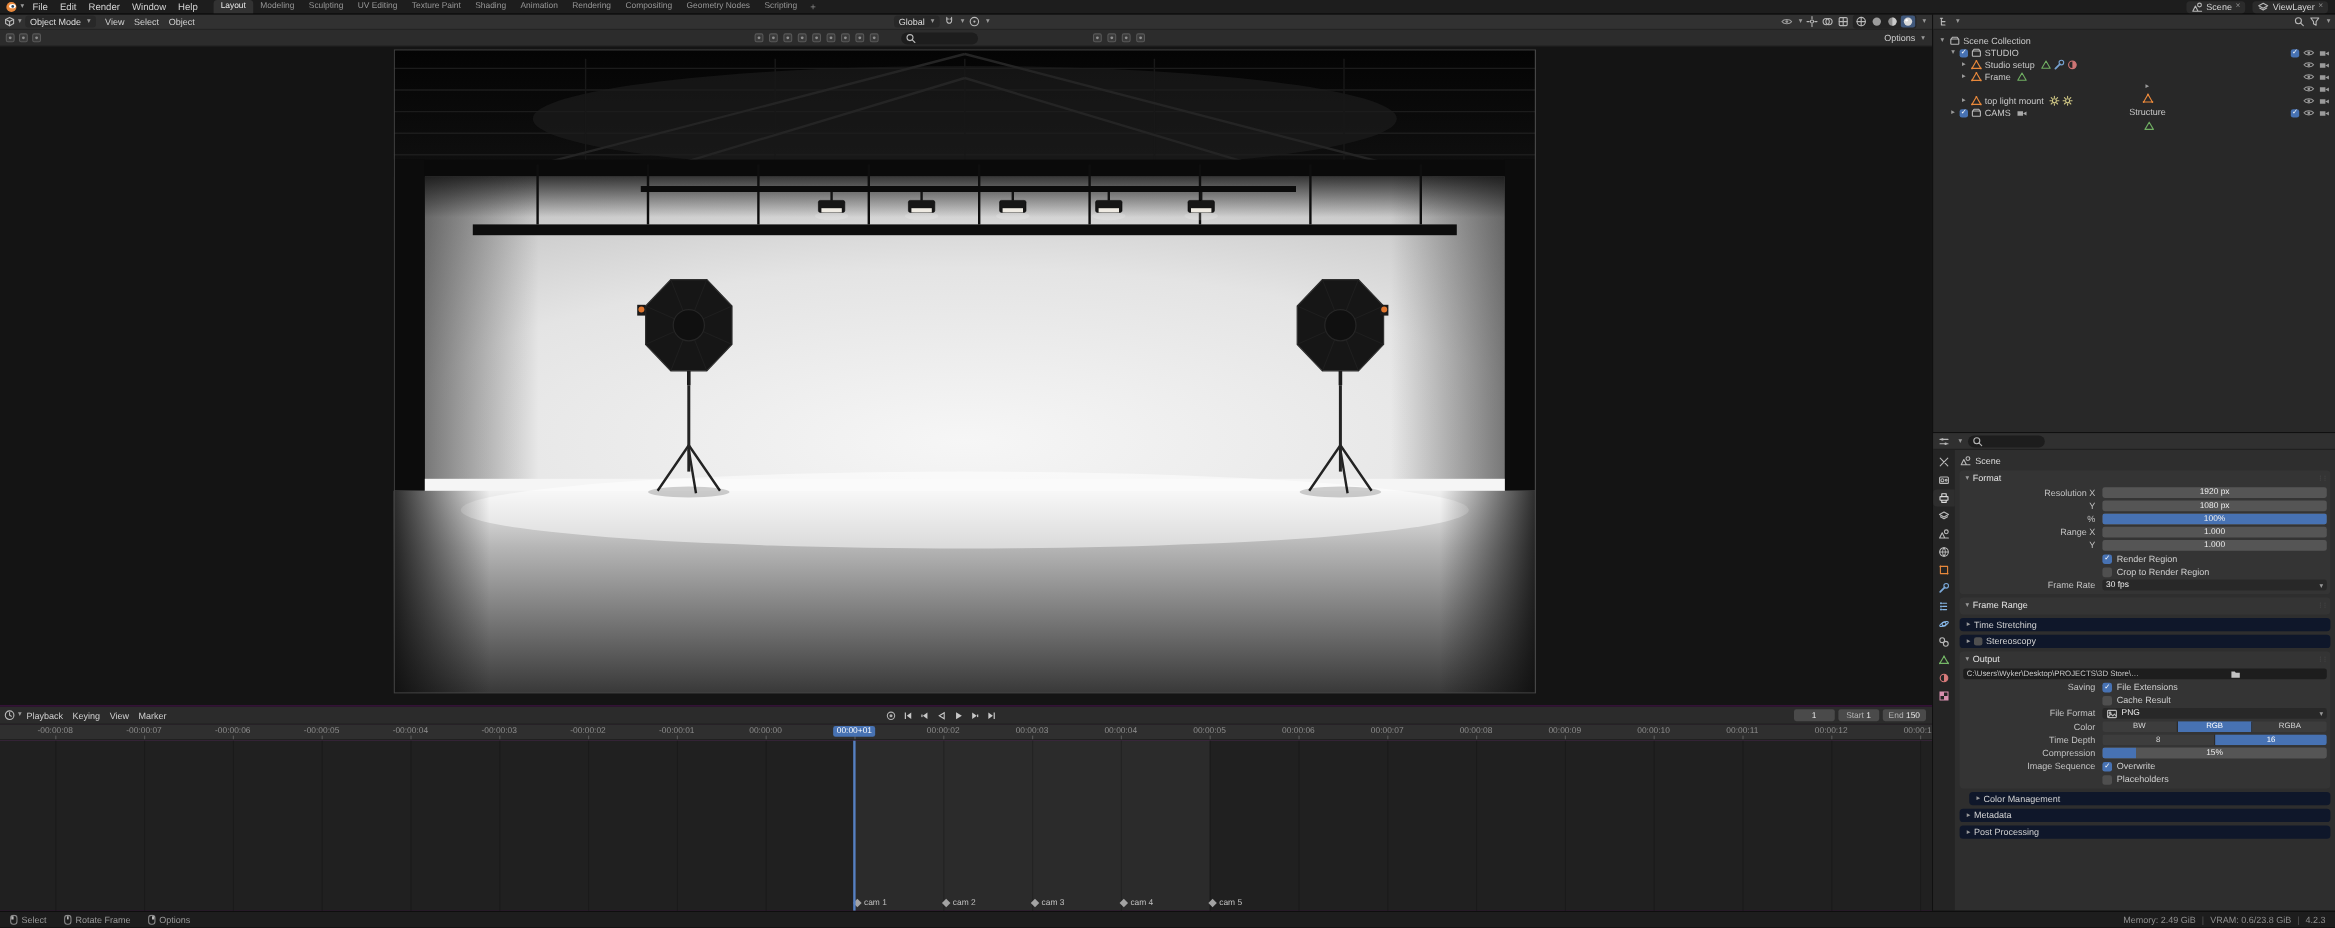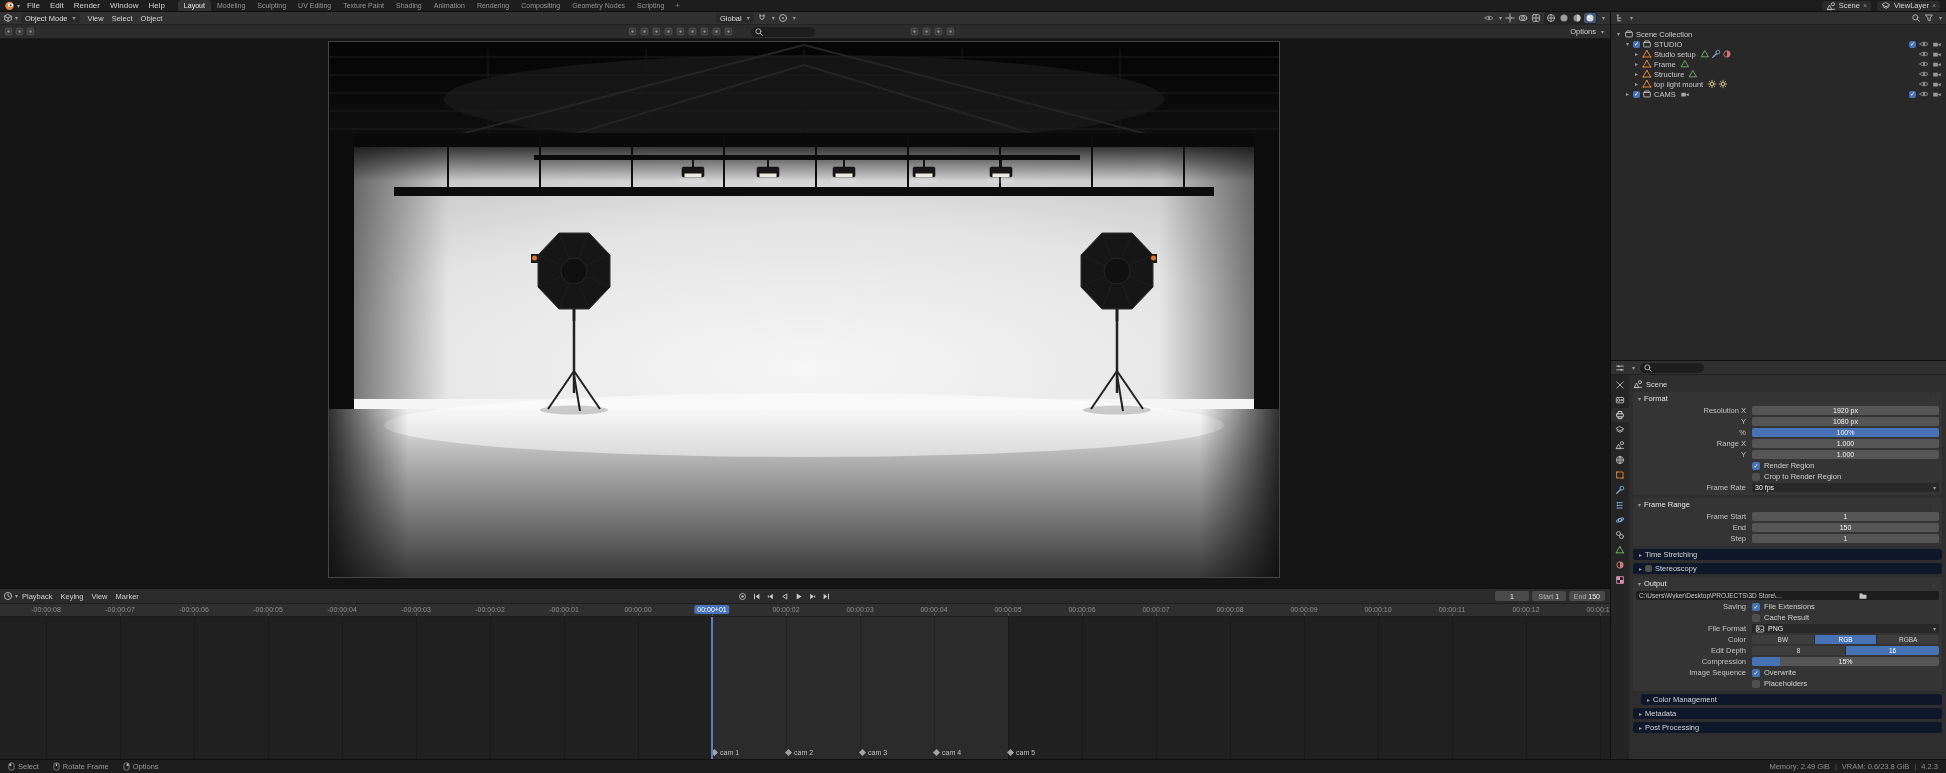--- a/index.html
+++ b/index.html
@@ -17,21 +17,21 @@
   .ws-tab.active{background:#323232;color:#ebebeb}
   #topbar-right{margin-left:auto;display:flex;align-items:center;gap:6px;padding-right:6px}
   .top-chip{display:flex;align-items:center;gap:3px;background:#2b2b2b;border-radius:3px;height:10px;padding:0 4px;font-size:7.5px;color:#d6d6d6;white-space:nowrap}
   .x-btn{color:#8a8a8a;font-size:7px}
   
   #vp-header{left:0;top:12px;width:1610px;height:13px;background:#313131;border-bottom:1px solid #232323;display:flex;align-items:center;padding:0 3px}
   .hchip{display:flex;align-items:center;gap:3px;background:#282828;border-radius:3px;height:10px;padding:0 4px;font-size:7.5px;color:#dedede;white-space:nowrap}
   #vp-menus{display:flex;align-items:center;margin-left:4px}
   #vp-menus .menu-item{font-size:7.5px;padding:0 4px}
   .abs{position:absolute;top:0;bottom:0;display:flex;align-items:center;gap:3px}
-  #vp-center{left:716px}
+  #vp-center{left:745px}
   #vp-right{right:5px}
   .shade-pill{display:flex;gap:1px;background:#242424;border-radius:3px;padding:1px}
   .shade-pill .icon{padding:0 1px;border-radius:2px}
   .shade-pill .active-shading{background:#40587c}
   
   #tool-settings{left:0;top:25px;width:1610px;height:14px;background:#2c2c2c;border-bottom:1px solid #1c1c1c;display:flex;align-items:center;padding:0 4px}
   #ts-left{display:flex;align-items:center;gap:2px}
   #ts-center{left:628px}
   #ts-center2{left:910px}
   #ts-right{right:6px;font-size:7.5px;color:#d0d0d0}
@@ -789,21 +789,21 @@
               <circle cx="6" cy="6" r="1.4" fill="#9a9a9a" stroke="none"></circle>
             </svg>
           </span>
           <span class="icon">
             <svg width="10" height="10" viewBox="0 0 12 12">
               <path d="M1.5 4.5h5.5v4.5H1.5z M7 6.75l3.5-2v4z" fill="#9a9a9a"></path>
             </svg>
           </span>
         </div>
       </div>
-      <div class="orow" style="padding-left: 18px;">
+      <div class="orow" style="padding-left: 18px; flex-direction: column;">
         <span class="caret">▸</span>
         <span class="icon">
           <svg width="10" height="10" viewBox="0 0 12 12" fill="none" stroke="#e8883b" stroke-width="1.1" stroke-linecap="round" stroke-linejoin="round">
             <path d="M6 2L10.4 9.6H1.6z"></path>
             <circle cx="6" cy="2" r="0.9" fill="#e8883b" stroke="none"></circle>
             <circle cx="10.4" cy="9.6" r="0.9" fill="#e8883b" stroke="none"></circle>
             <circle cx="1.6" cy="9.6" r="0.9" fill="#e8883b" stroke="none"></circle>
           </svg>
         </span>
         <span>Structure</span>
@@ -1112,40 +1112,20 @@
               <span class="dd-caret">▾</span>
             </div>
           </div>
         </div>
       </div>
       <div class="panel">
         <div class="panel-h">
           <span class="caret">▾</span>
           <span class="ph-title">Frame Range</span>
           <span class="drag-dots">⋮⋮</span>
-        </div>
-        <div class="panel-b">
-          <div class="prow">
-            <span class="plabel">Frame Start</span>
-            <div class="pfield">
-              <span>1</span>
-            </div>
-          </div>
-          <div class="prow">
-            <span class="plabel">End</span>
-            <div class="pfield">
-              <span>150</span>
-            </div>
-          </div>
-          <div class="prow">
-            <span class="plabel">Step</span>
-            <div class="pfield">
-              <span>1</span>
-            </div>
-          </div>
         </div>
       </div>
       <div class="collapsed">
         <span class="caret">▸</span>
         <span>Time Stretching</span>
       </div>
       <div class="collapsed">
         <span class="caret">▸</span>
         <div class="checkbox small"></div>
         <span>Stereoscopy</span>
@@ -1197,21 +1177,21 @@
           </div>
           <div class="prow">
             <span class="plabel">Color</span>
             <div class="seg">
               <div class="seg-opt">BW</div>
               <div class="seg-opt sel">RGB</div>
               <div class="seg-opt">RGBA</div>
             </div>
           </div>
           <div class="prow">
-            <span class="plabel">Edit Depth</span>
+            <span class="plabel">Time Depth</span>
             <div class="seg">
               <div class="seg-opt">8</div>
               <div class="seg-opt sel">16</div>
             </div>
           </div>
           <div class="prow">
             <span class="plabel">Compression</span>
             <div class="pfield">
               <div class="slider-fill" style="width: 15%;"></div>
               <span class="slider-text">15%</span>

